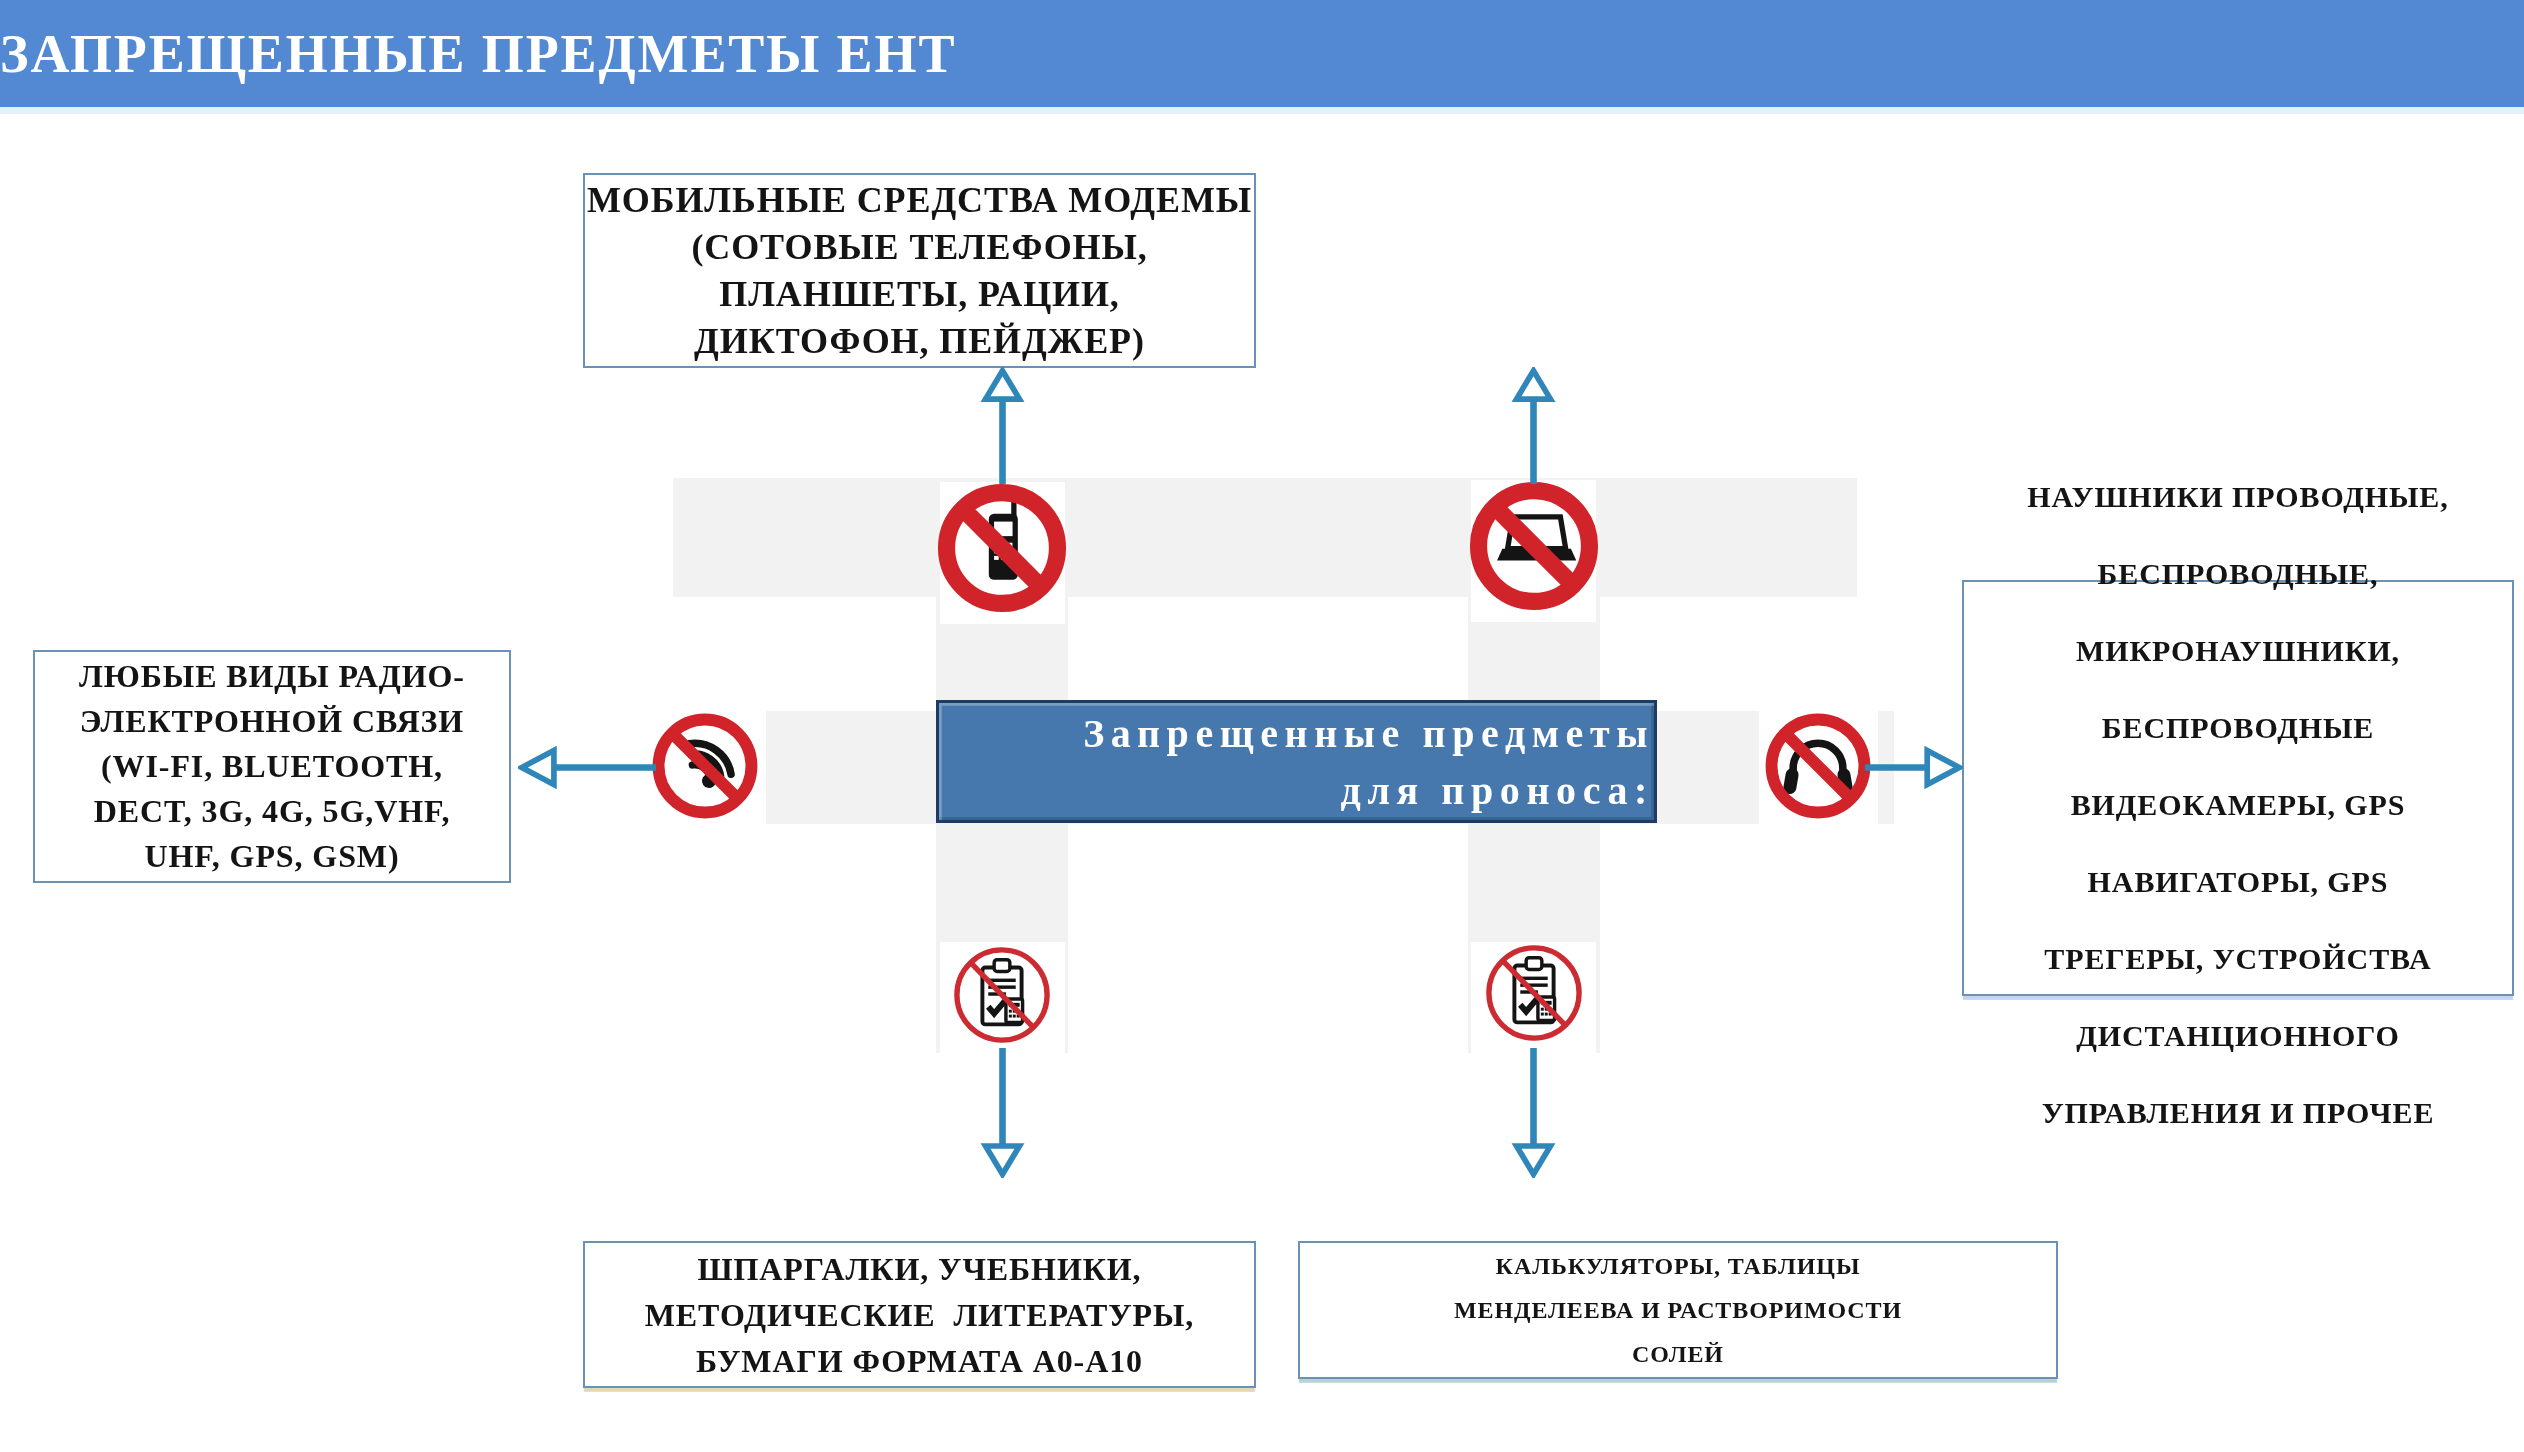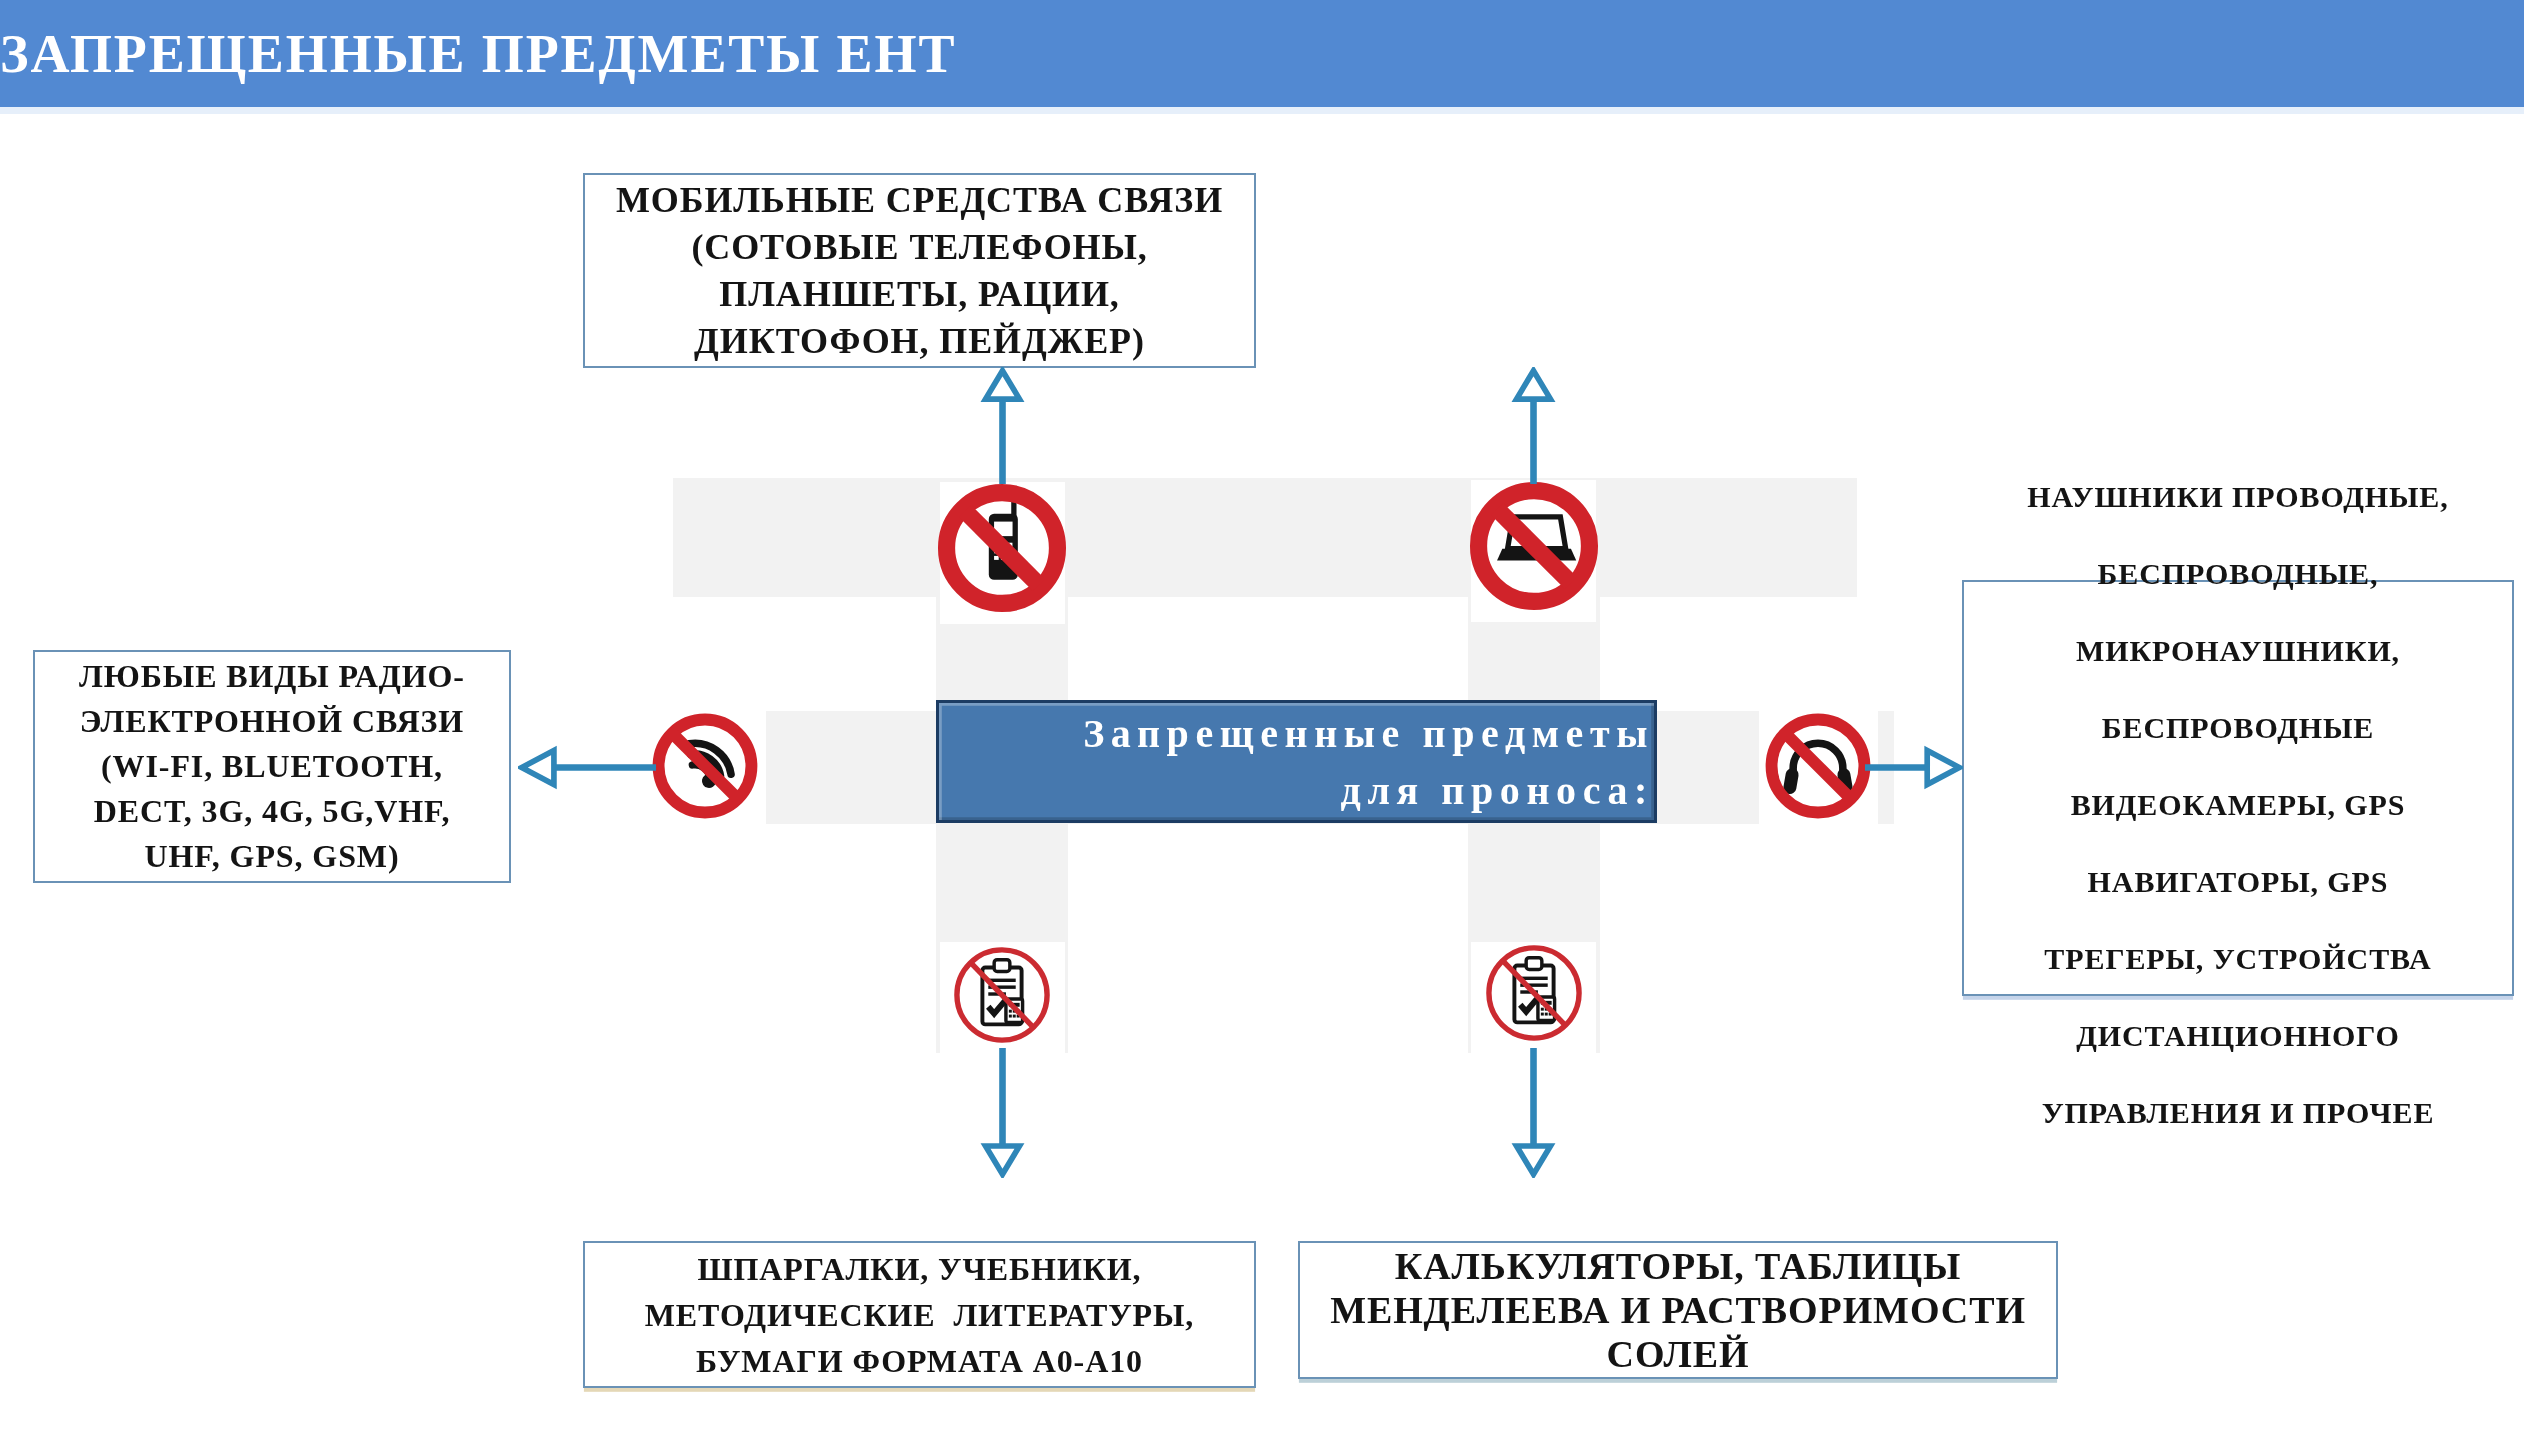--- a/index.html
+++ b/index.html
@@ -28,21 +28,21 @@
   .box-mobile .box-line{font-size:36px;line-height:47px;}
   .box-laptops{left:1298px;top:131px;width:627px;height:228px;}
   .box-laptops .box-line{font-size:31px;line-height:44px;}
   .box-radio{left:33px;top:650px;width:474px;height:229px;}
   .box-radio .box-line{font-size:32px;line-height:45px;}
   .box-headphones{left:1962px;top:580px;width:548px;height:412px;box-shadow:0 4.7px 0 -0.9px #c5d4ea;}
   .box-headphones .box-line{font-size:30px;line-height:45px;margin-top:32px;}
   .box-cheatsheets{left:583px;top:1241px;width:669px;height:143px;box-shadow:0 4.7px 0 -0.9px #e4d7b6;}
   .box-cheatsheets .box-line{font-size:32px;line-height:46px;}
   .box-calculators{left:1298px;top:1241px;width:756px;height:134px;box-shadow:0 4.7px 0 -0.9px #bcd0d8;}
-  .box-calculators .box-line{font-size:38px;line-height:44px;}
+  .box-calculators .box-line{font-size:24px;line-height:44px;}
   
   .center-box{position:absolute;left:936px;top:700px;width:675px;height:117px;
         background:#4678ae;border:3.8px solid #1c3c63;
         box-shadow:inset 2.8px 2.8px 0 rgba(255,255,255,0.28), inset -2.8px -2.8px 0 rgba(0,0,0,0.18);
         display:flex;flex-direction:column;align-items:flex-end;justify-content:center;padding-left:40px;}
   .center-line{color:#ffffff;font-weight:bold;font-size:40px;line-height:57px;letter-spacing:6.6px;white-space:pre;}
   .abs{position:absolute;}
 </style>
 </head>
 <body>
@@ -60,21 +60,21 @@
   <div class="band band-v-right"></div>
 
   <div class="plate" style="left:940px;top:482px;width:125px;height:142px;"></div>
   <div class="plate" style="left:1471px;top:480px;width:125px;height:142px;"></div>
   <div class="plate" style="left:647px;top:707px;width:119px;height:119px;"></div>
   <div class="plate" style="left:1759px;top:707px;width:119px;height:119px;"></div>
   <div class="plate" style="left:940px;top:942px;width:125px;height:115px;"></div>
   <div class="plate" style="left:1471px;top:942px;width:125px;height:115px;"></div>
 
   <div class="tbox box-mobile">
-    <div class="box-line">МОБИЛЬНЫЕ СРЕДСТВА СВЯЗИ</div>
+    <div class="box-line">МОБИЛЬНЫЕ СРЕДСТВА МОДЕМЫ</div>
     <div class="box-line">(СОТОВЫЕ ТЕЛЕФОНЫ,</div>
     <div class="box-line">ПЛАНШЕТЫ, РАЦИИ,</div>
     <div class="box-line">ДИКТОФОН, ПЕЙДЖЕР)</div>
   </div>
 
 
   <div class="tbox box-radio">
     <div class="box-line">ЛЮБЫЕ ВИДЫ РАДИО-</div>
     <div class="box-line">ЭЛЕКТРОННОЙ СВЯЗИ</div>
     <div class="box-line">(WI-FI, BLUETOOTH,</div>

